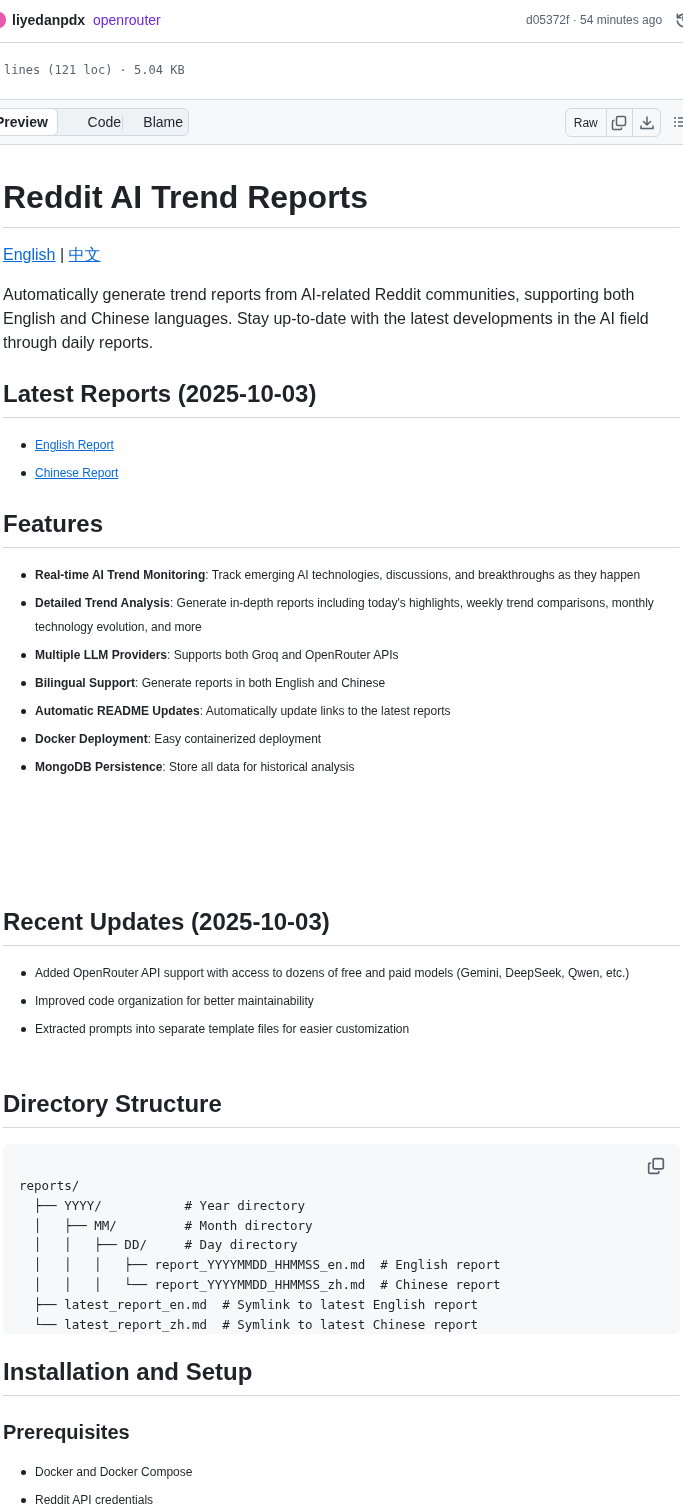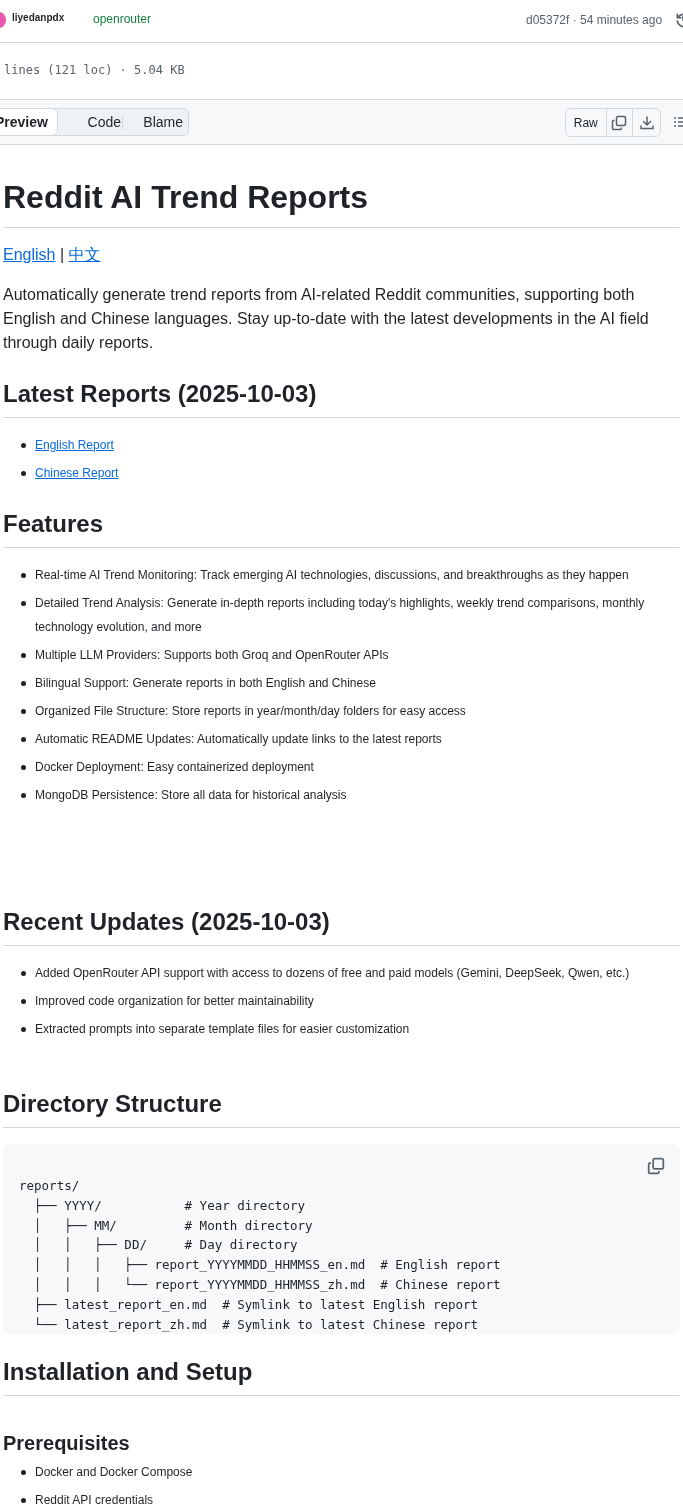--- a/index.html
+++ b/index.html
@@ -2,22 +2,22 @@
 <html><head>
   <meta charset="utf-8">
   <style>
     * { box-sizing: border-box; margin: 0; padding: 0; }
     html, body { width: 683px; height: 1505px; overflow: hidden; background: #ffffff; }
     body { font-family: "Liberation Sans", sans-serif; color: #1f2328; position: relative; }
 
     
     .commit-bar { position: absolute; left: 0; top: 0; width: 683px; height: 43px; border-bottom: 1px solid #d1d9e0; display: flex; align-items: center; }
     .avatar { position: absolute; left: -8px; top: 12px; width: 14px; height: 16px; border-radius: 50%; background: #e85aad; }
-    .author { position: absolute; left: 12px; top: 12px; font-size: 10px; font-weight: bold; color: #1f2328; }
-    .commit-msg { position: absolute; left: 93px; top: 12px; font-size: 12px; color: #15803d; }
+    .author { position: absolute; left: 12px; top: 12px; font-size: 14px; font-weight: bold; color: #1f2328; }
+    .commit-msg { position: absolute; left: 93px; top: 12px; font-size: 14px; color: #6d28d9; }
     .commit-meta { position: absolute; left: 526px; top: 13px; font-size: 12px; color: #59636e; }
     .history-icon { position: absolute; left: 674px; top: 11px; width: 18px; height: 18px; }
 
     
     .file-info { position: absolute; left: 0; top: 43px; width: 683px; height: 57px; border-bottom: 1px solid #d1d9e0; }
     .file-info span { position: absolute; left: 4px; top: 20px; font-family: "DejaVu Sans Mono", monospace; font-size: 12px; color: #59636e; }
 
     
     .toolbar { position: absolute; left: 0; top: 100px; width: 683px; height: 45px; background: #f6f8fa; border-bottom: 1px solid #d1d9e0; }
     .seg { position: absolute; left: -10px; top: 8px; height: 28px; width: 199px; background: #eff2f5; border: 1px solid #d1d9e0; border-radius: 6px; }
@@ -32,27 +32,27 @@
     .bg-btn:last-child { border-right: none; }
     .bg-btn.raw { width: 41px; }
     .bg-btn.icon { width: 27px; }
     .outline-icon { position: absolute; left: 672px; top: 14px; width: 16px; height: 16px; }
 
     
     .md { position: absolute; left: 3px; top: 145px; width: 677px; }
     h1 { position: absolute; top: 34px; left: 0; font-size: 32px; font-weight: bold; line-height: 36px; }
     .rule { position: absolute; left: 0; width: 677px; height: 1px; background: #d1d9e0; }
     h2 { position: absolute; left: 0; font-size: 24px; font-weight: bold; line-height: 28px; }
-    h3 { position: absolute; left: 0; font-size: 20px; font-weight: bold; line-height: 24px; margin-top: 11px; }
+    h3 { position: absolute; left: 0; font-size: 20px; font-weight: bold; line-height: 24px; }
     p { position: absolute; left: 0; font-size: 16px; line-height: 24px; width: 677px; }
     a { color: #0969da; text-decoration: underline; }
     ul { position: absolute; left: 0; width: 677px; list-style: none; }
     li { position: relative; padding-left: 32px; font-size: 12px; line-height: 24px; margin-bottom: 4px; }
     li::before { content: ""; position: absolute; left: 18px; top: 10px; width: 5px; height: 5px; border-radius: 50%; background: #1f2328; }
-    li b { font-weight: normal; }
+    li b { font-weight: bold; }
 
     .code-block { position: absolute; left: 0; top: 999px; width: 677px; height: 190px; background: #f6f8fa; border-radius: 6px; }
     .code-block pre { position: absolute; left: 16px; top: 32px; font-family: "DejaVu Sans Mono", monospace; font-size: 12.5px; line-height: 19.8px; color: #1f2328; white-space: pre; }
     .code-copy { position: absolute; left: 644px; top: 13px; width: 18px; height: 18px; }
   </style>
 </head>
 <body>
 
 <div class="commit-bar">
   <div class="avatar"></div>
@@ -118,21 +118,20 @@
     <li><a href="#">Chinese Report</a></li>
   </ul>
 
   <h2 style="top:365px">Features</h2>
   <div class="rule" style="top:402px"></div>
   <ul style="top:418px">
     <li><b>Real-time AI Trend Monitoring</b><span>: Track emerging AI technologies, discussions, and breakthroughs as they happen</span></li>
     <li><b>Detailed Trend Analysis</b><span>: Generate in-depth reports including today's highlights, weekly trend comparisons, monthly technology evolution, and more</span></li>
     <li><b>Multiple LLM Providers</b><span>: Supports both Groq and OpenRouter APIs</span></li>
     <li><b>Bilingual Support</b><span>: Generate reports in both English and Chinese</span></li>
-    <li><b>Organized File Structure</b><span>: Store reports in year/month/day folders for easy access</span></li>
     <li><b>Automatic README Updates</b><span>: Automatically update links to the latest reports</span></li>
     <li><b>Docker Deployment</b><span>: Easy containerized deployment</span></li>
     <li><b>MongoDB Persistence</b><span>: Store all data for historical analysis</span></li>
   </ul>
 
   <h2 style="top:763px">Recent Updates (2025-10-03)</h2>
   <div class="rule" style="top:800px"></div>
   <ul style="top:816px">
     <li>Added OpenRouter API support with access to dozens of free and paid models (Gemini, DeepSeek, Qwen, etc.)</li>
     <li>Improved code organization for better maintainability</li>

